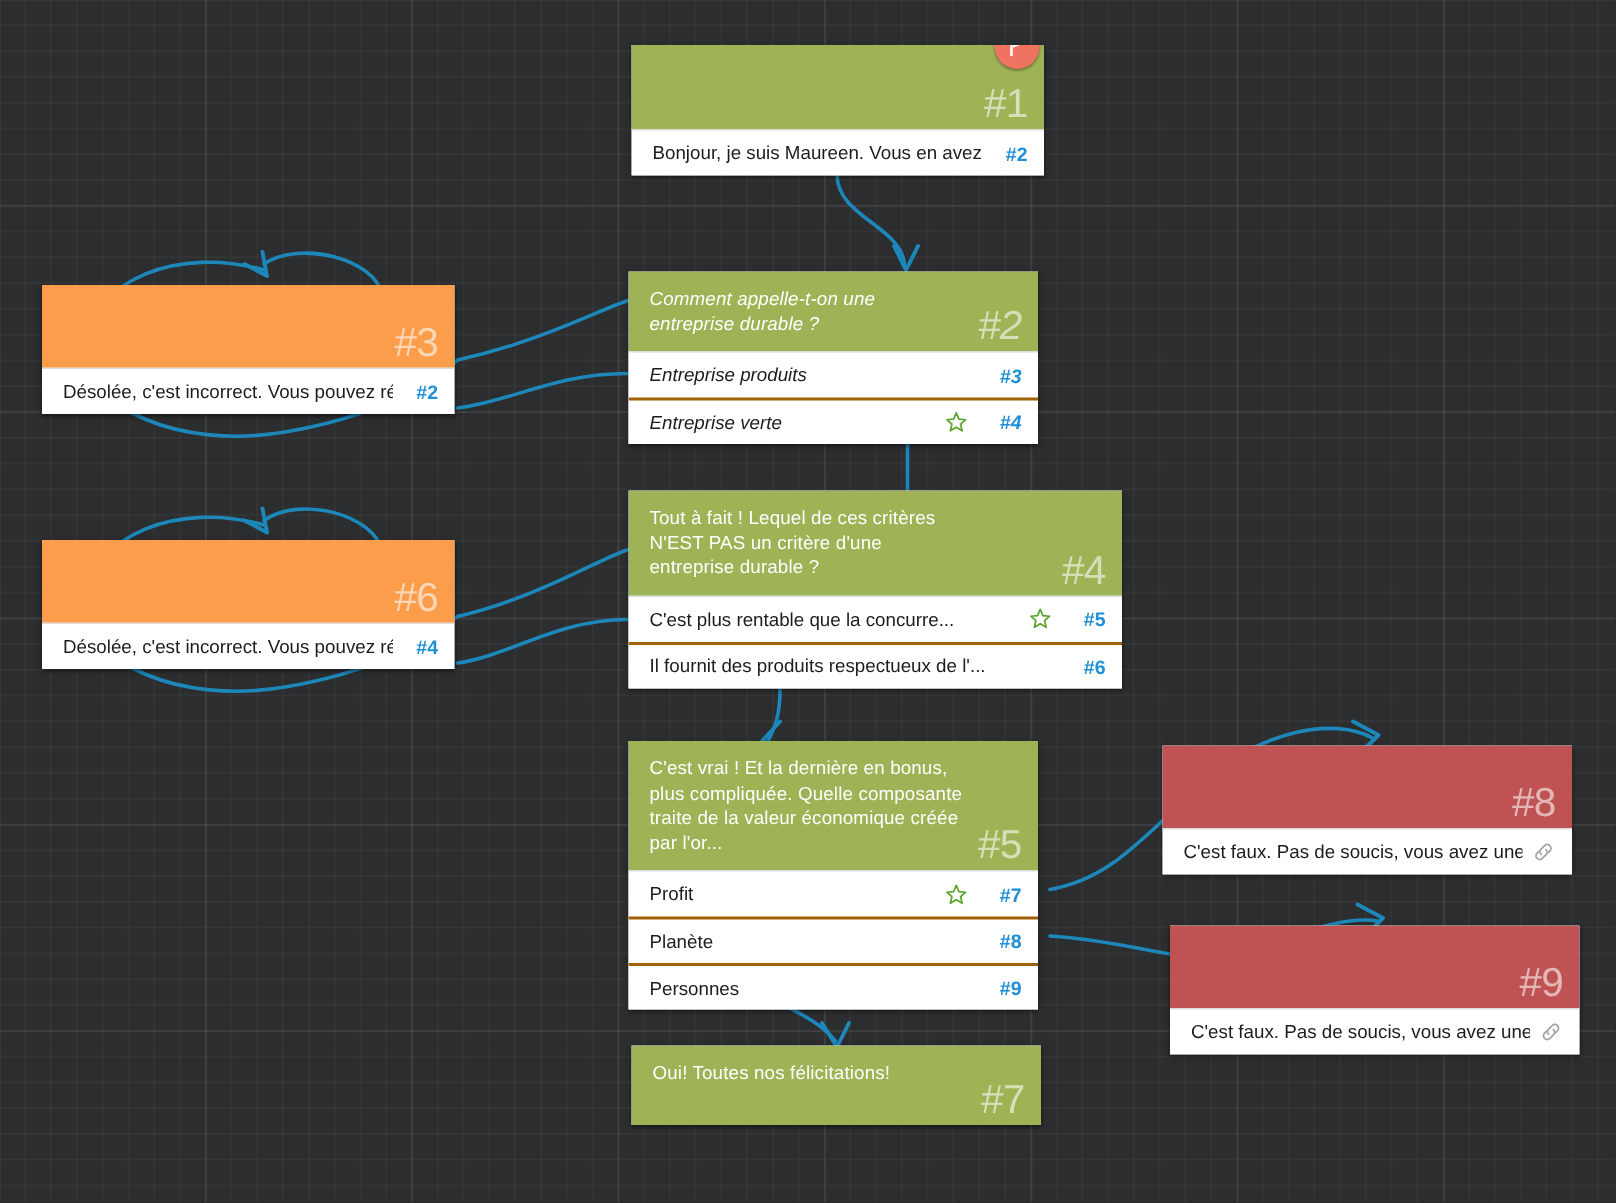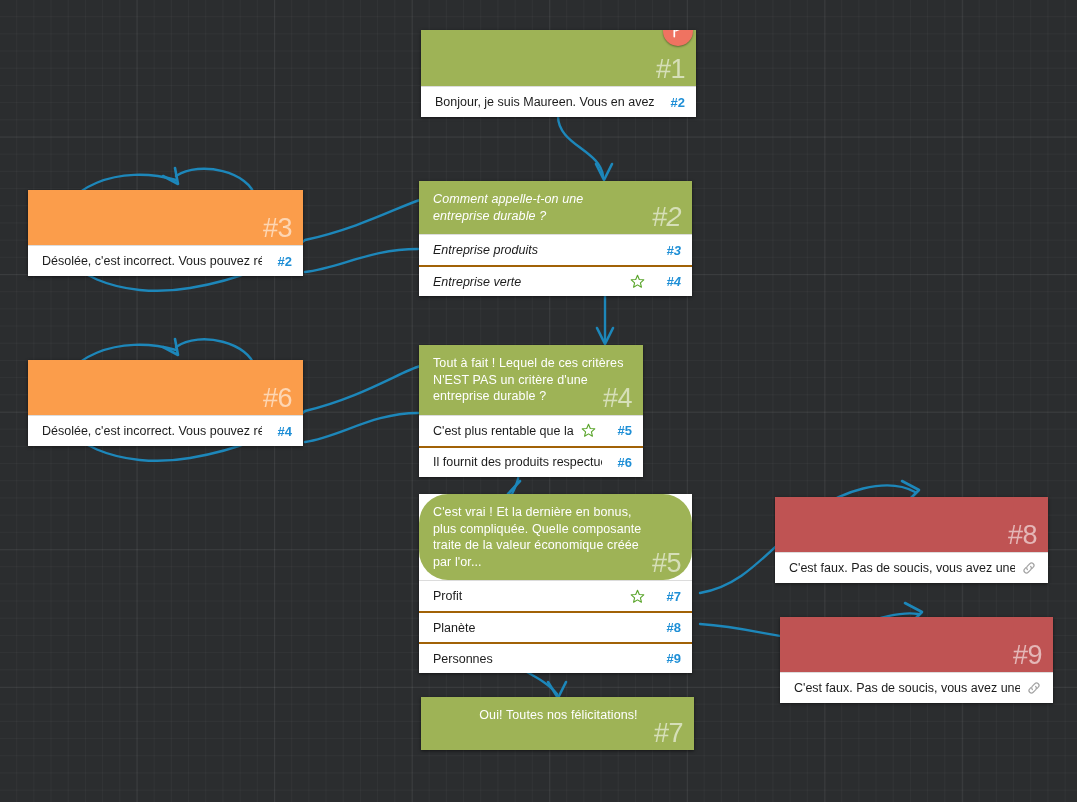--- a/index.html
+++ b/index.html
@@ -198,21 +198,21 @@
       <div class="head-num">#3</div>
     </div>
     <div class="rows">
       <div class="row">
         <span class="row-label">Désolée, c'est incorrect. Vous pouvez ré...</span>
         <span class="row-num">#2</span>
       </div>
     </div>
   </div>
 
-  <div class="node" style="left:419px;top:345px;width:224px;">
+  <div class="node" style="left:419px;top:327px;width:329px;">
     <div class="node-head green" style="min-height:53px;">
       <div class="head-text" style="max-width:212px;">Tout à fait ! Lequel de ces critères N'EST PAS un critère d'une entreprise durable ?</div>
       <div class="head-num">#4</div>
     </div>
     <div class="rows">
       <div class="row">
         <span class="row-label">C'est plus rentable que la concurre...</span>
         <svg class="star-icon" viewBox="0 0 16 16">
           <path d="M8 1.3 L9.9 5.8 L14.7 6.2 L11.1 9.4 L12.2 14.1 L8 11.6 L3.8 14.1 L4.9 9.4 L1.3 6.2 L6.1 5.8 Z" fill="none" stroke="#5aa52b" stroke-width="1.2" stroke-linejoin="round"></path>
         </svg>
@@ -232,21 +232,21 @@
     </div>
     <div class="rows">
       <div class="row">
         <span class="row-label">Désolée, c'est incorrect. Vous pouvez ré...</span>
         <span class="row-num">#4</span>
       </div>
     </div>
   </div>
 
   <div class="node" style="left:419px;top:494px;width:273px;">
-    <div class="node-head green" style="min-height:53px;border-radius:29px;">
+    <div class="node-head green" style="min-height:53px;">
       <div class="head-text" style="max-width:212px;">C'est vrai ! Et la dernière en bonus, plus compliquée. Quelle composante traite de la valeur économique créée par l'or...</div>
       <div class="head-num">#5</div>
     </div>
     <div class="rows">
       <div class="row">
         <span class="row-label">Profit</span>
         <svg class="star-icon" viewBox="0 0 16 16">
           <path d="M8 1.3 L9.9 5.8 L14.7 6.2 L11.1 9.4 L12.2 14.1 L8 11.6 L3.8 14.1 L4.9 9.4 L1.3 6.2 L6.1 5.8 Z" fill="none" stroke="#5aa52b" stroke-width="1.2" stroke-linejoin="round"></path>
         </svg>
         <span class="row-num">#7</span>
@@ -292,19 +292,19 @@
           <g fill="none" stroke="#6d6d6d" stroke-width="1.35" stroke-linecap="round">
             <path d="M7.2 10.8 C6.1 9.7 6.1 8.0 7.2 6.9 L9.9 4.2 C11.0 3.1 12.7 3.1 13.8 4.2 C14.9 5.3 14.9 7.0 13.8 8.1 L12.5 9.4"></path>
             <path d="M10.8 7.2 C11.9 8.3 11.9 10.0 10.8 11.1 L8.1 13.8 C7.0 14.9 5.3 14.9 4.2 13.8 C3.1 12.7 3.1 11.0 4.2 9.9 L5.5 8.6"></path>
           </g>
         </svg>
       </div>
     </div>
   </div>
 
   <div class="node" style="left:421px;top:697px;width:273px;">
-    <div class="node-head green" style="min-height:53px;justify-content:center;">
+    <div class="node-head green" style="min-height:53px;">
       <div class="head-text">Oui! Toutes nos félicitations!</div>
       <div class="head-num">#7</div>
     </div>
   </div>
 
 </div>
 
 </body></html>

